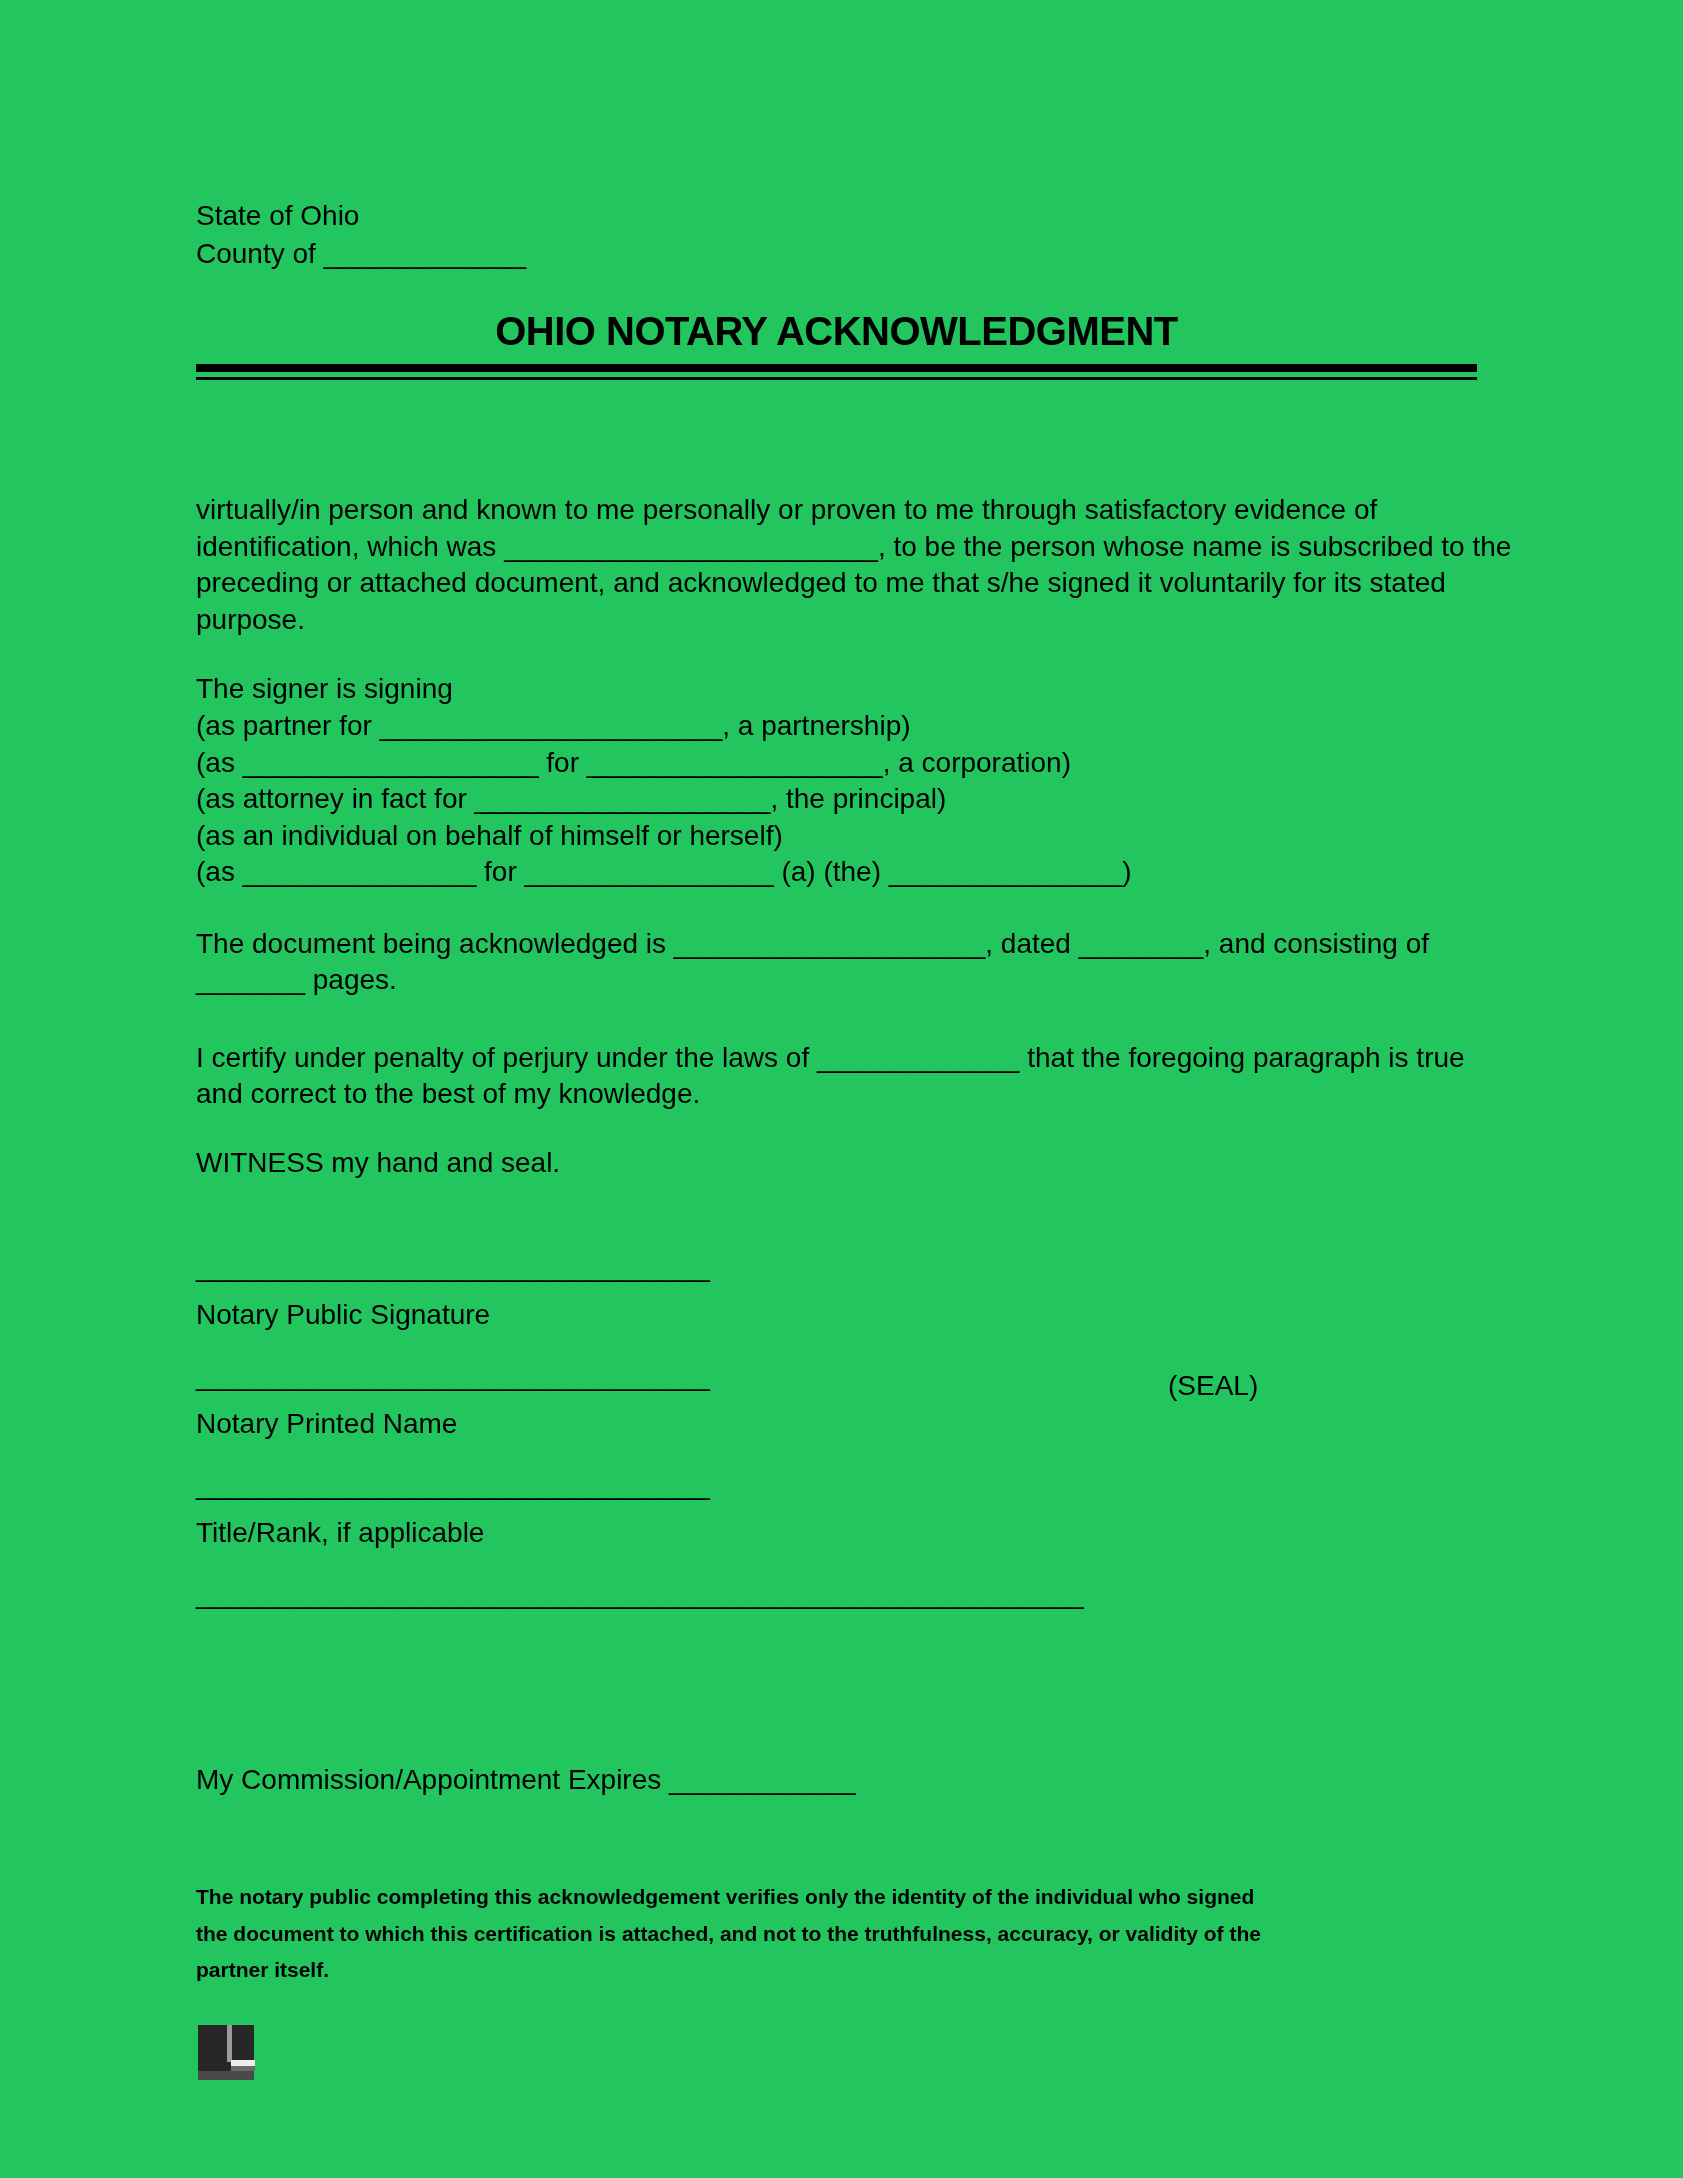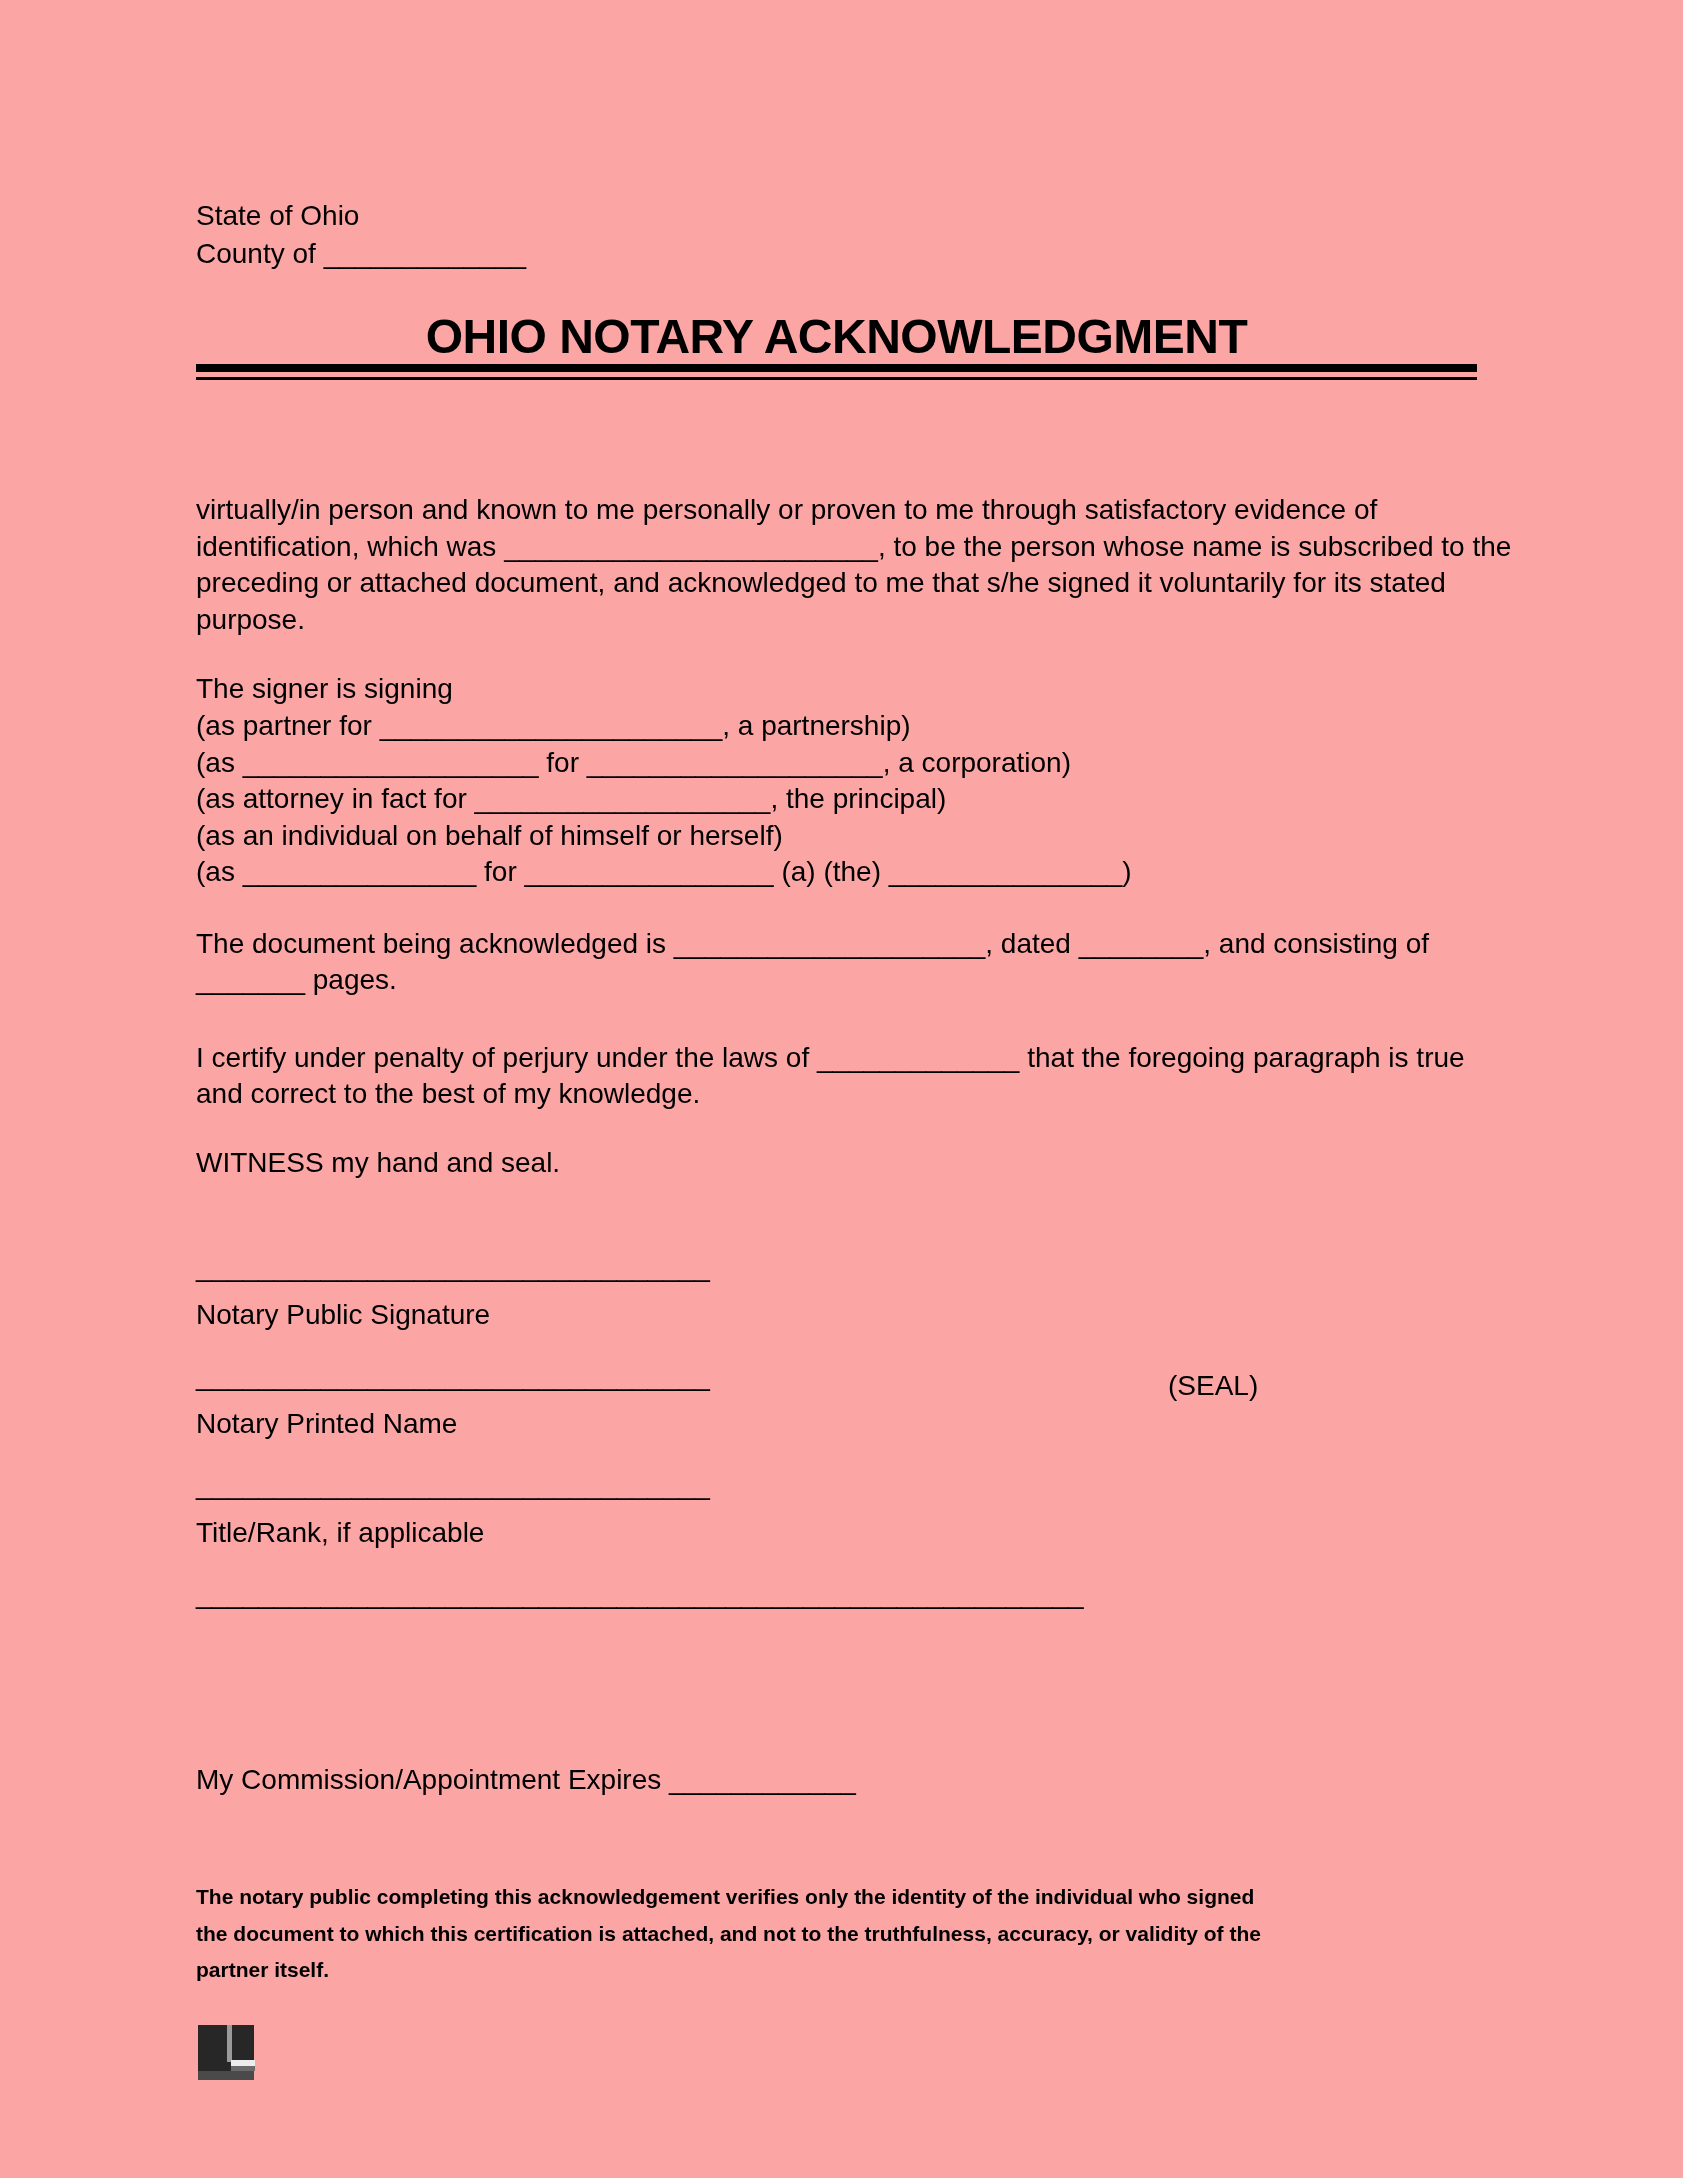--- a/index.html
+++ b/index.html
@@ -1,39 +1,39 @@
 <!DOCTYPE html>
 <html><head>
 <meta charset="utf-8">
 <style>
   html, body { margin: 0; padding: 0; background: #ffffff; }
   .page {
     position: relative;
     width: 1683px;
     height: 2178px;
-    background: #fca5a5;
+    background: #22c55e;
     color: #000000;
     font-family: "Liberation Sans", "DejaVu Sans", sans-serif;
     overflow: hidden;
   }
   .t {
     position: absolute;
     left: 196px;
     white-space: pre;
     font-size: 28px;
     line-height: 37px;
     color: #000000;
   }
   .title {
     position: absolute;
     left: 196px;
     top: 309px;
     width: 1281px;
     text-align: center;
-    font-size: 48px;
+    font-size: 40px;
     font-weight: bold;
     letter-spacing: -0.5px;
     white-space: pre;
   }
   .rule { position: absolute; left: 196px; width: 1281px; background: #000000; }
   .rule-thick { top: 364px; height: 8px; }
   .rule-thin  { top: 377px; height: 3px; }
   .seal { left: 1168px; top: 1367px; }
   .bold-disclaimer { font-weight: bold; font-size: 21px; }
   .logo {

